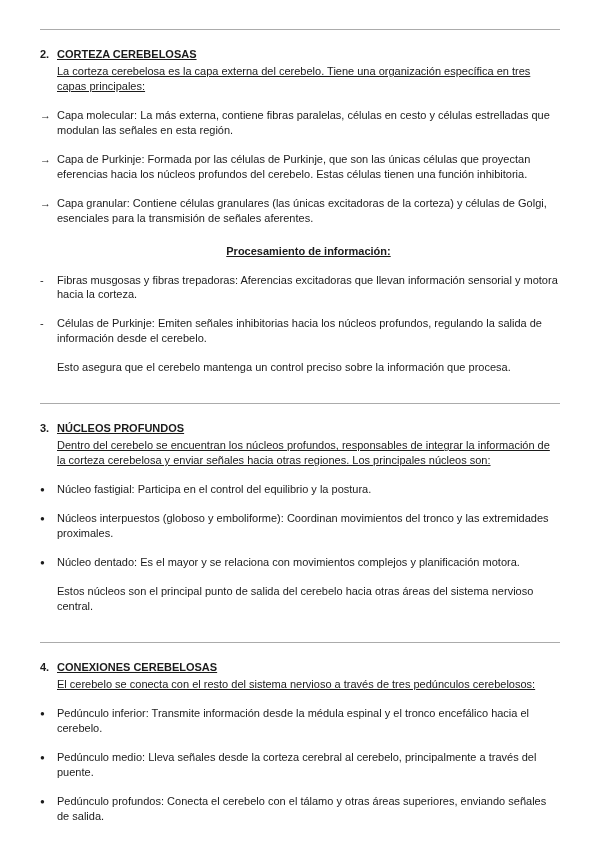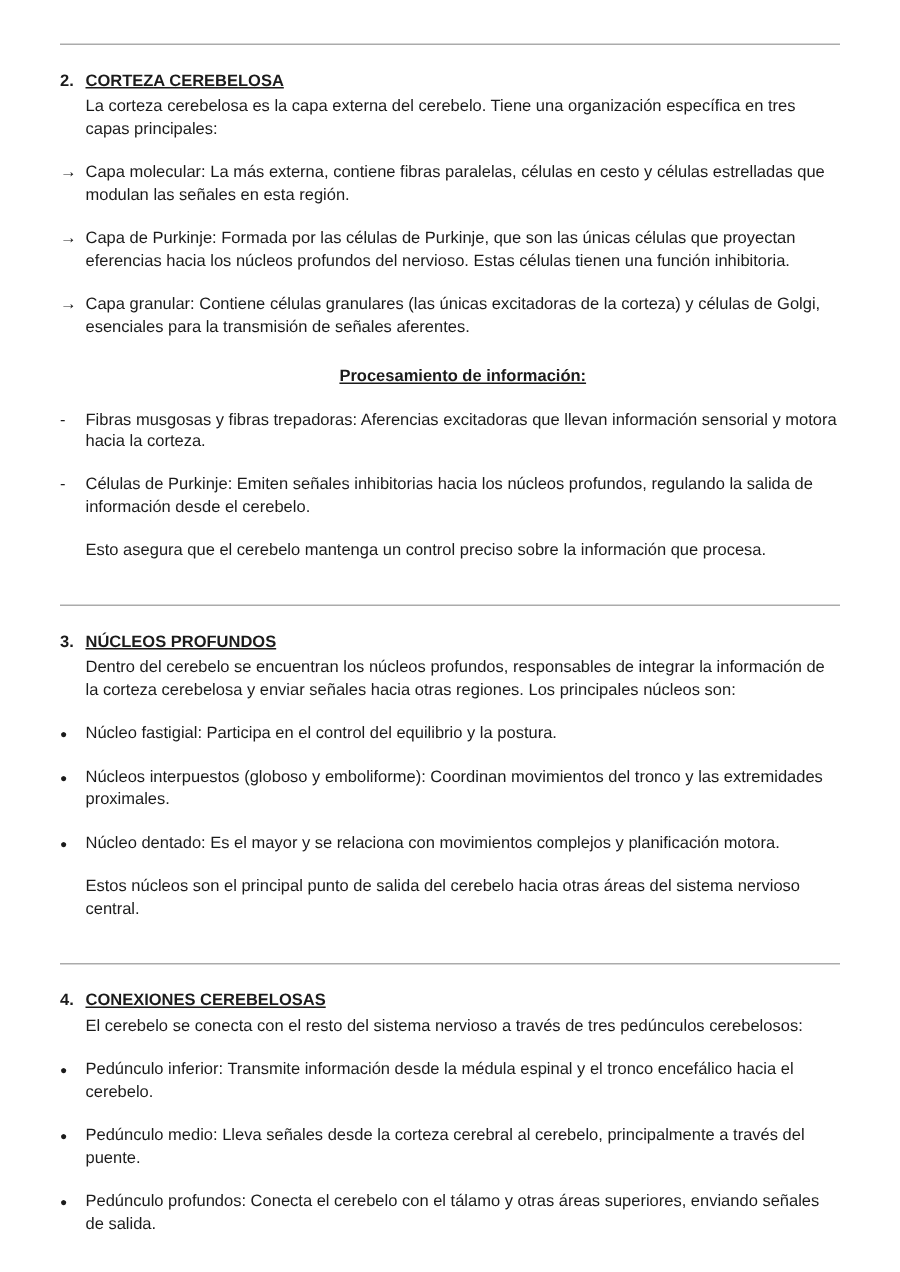--- a/index.html
+++ b/index.html
@@ -13,21 +13,21 @@
     font-family: "Liberation Sans", "DejaVu Sans", sans-serif;
     font-size: 11px;
     line-height: 1.36;
     color: #1b1b1b;
   }
   .divider { border: none; border-top: 1px solid #ababab; margin: 0; }
   .section-divider { margin-top: 28px; }
   .heading { display: flex; font-weight: 700; margin: 17px 0 0 0; }
   .num { flex: 0 0 17px; }
   .title { text-decoration: underline; }
-  .intro { margin: 2px 0 0 17px; }
+  .intro { margin: 2px 0 0 17px; text-decoration: underline; }
   .item { display: flex; margin: 14px 0 0 0; }
   .marker { flex: 0 0 17px; }
   .marker.dot { font-size: 8px; line-height: 15px; }
   .text { flex: 1; margin: 0; }
   p { margin: 0; }
   .b { font-weight: 400; }
   .subheading {
     margin: 18px 0 0 17px;
     font-weight: 700;
     text-decoration: underline;
@@ -38,31 +38,31 @@
 </head>
 <body>
 
 <div class="page">
 
   <hr class="divider">
 
   <section>
     <div class="heading">
       <span class="num">2.</span>
-      <span class="title">CORTEZA CEREBELOSA</span>
+      <span class="title">CORTEZA CEREBELOSAS</span>
     </div>
     <p class="intro">La corteza cerebelosa es la capa externa del cerebelo. Tiene una organización específica en tres capas principales:</p>
 
     <div class="item">
       <span class="marker">→</span>
       <p class="text"><span class="b">Capa molecular</span><span>: La más externa, contiene fibras paralelas, células en cesto y células estrelladas que modulan las señales en esta región.</span></p>
     </div>
     <div class="item">
       <span class="marker">→</span>
-      <p class="text"><span class="b">Capa de Purkinje</span><span>: Formada por las células de Purkinje, que son las únicas células que proyectan eferencias hacia los núcleos profundos del nervioso. Estas células tienen una función inhibitoria.</span></p>
+      <p class="text"><span class="b">Capa de Purkinje</span><span>: Formada por las células de Purkinje, que son las únicas células que proyectan eferencias hacia los núcleos profundos del cerebelo. Estas células tienen una función inhibitoria.</span></p>
     </div>
     <div class="item">
       <span class="marker">→</span>
       <p class="text"><span class="b">Capa granular</span><span>: Contiene células granulares (las únicas excitadoras de la corteza) y células de Golgi, esenciales para la transmisión de señales aferentes.</span></p>
     </div>
 
     <p class="subheading">Procesamiento de información:</p>
 
     <div class="item">
       <span class="marker">-</span>

